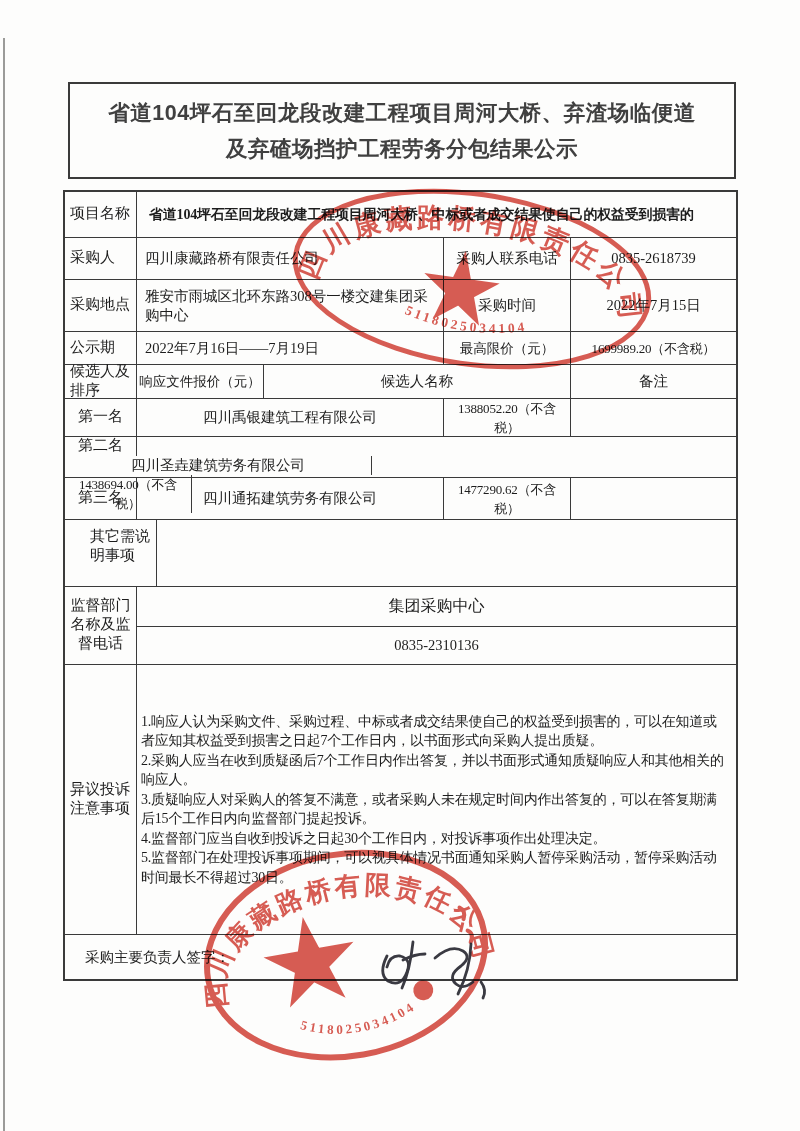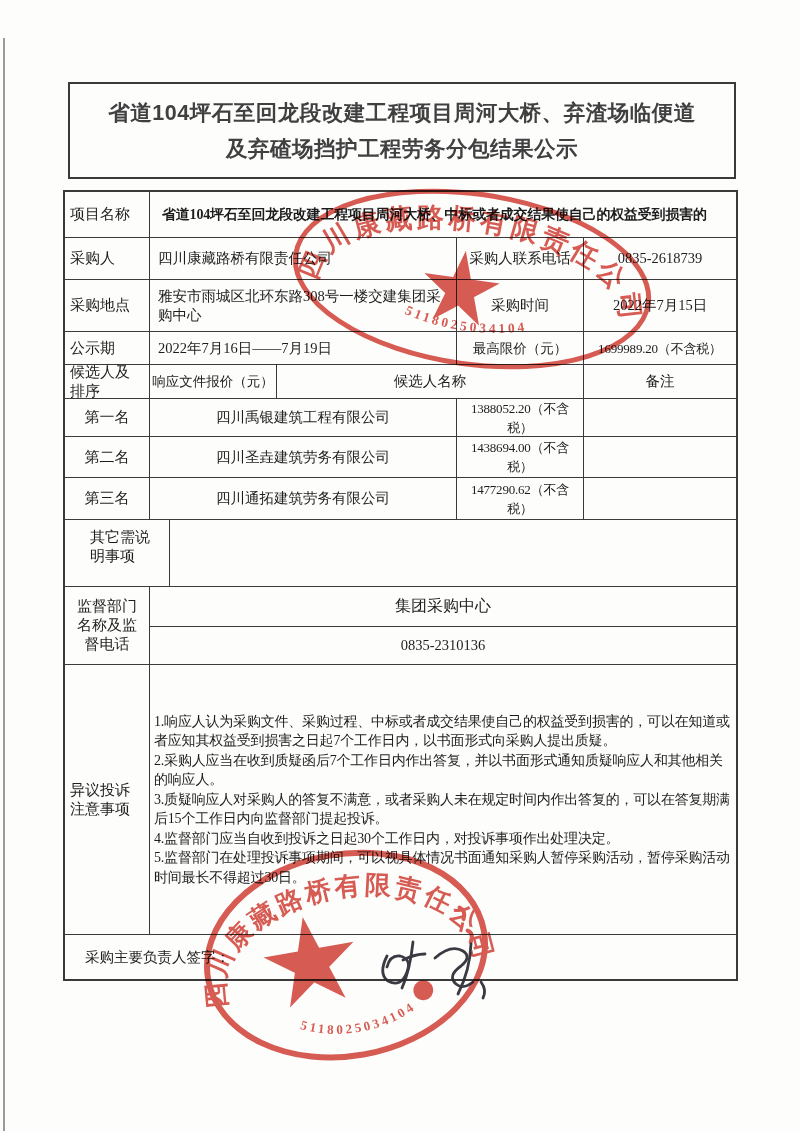--- a/index.html
+++ b/index.html
@@ -28,28 +28,28 @@
     border:2px solid #3a3a3a;box-sizing:border-box;
     background:transparent;
   }
   .trow{display:flex;border-bottom:1.6px solid #3a3a3a;box-sizing:border-box;}
   .trow:last-child{border-bottom:none;}
   .cell{
     box-sizing:border-box;border-right:1.6px solid #3a3a3a;
     display:flex;align-items:center;font-size:14.5px;line-height:19px;
   }
   .cell:last-child{border-right:none;}
-  .c1{width:85px;padding:0 5px;word-break:break-all;font-size:15px;}
+  .c1{width:72px;padding:0 5px;word-break:break-all;font-size:15px;font-family:Liberation Mono, monospace;}
   .c2{width:307px;padding:0 8px;}
   .c3{width:127px;justify-content:center;text-align:center;padding:0 2px;}
   .c4{flex:1;justify-content:center;text-align:center;padding:0 2px;}
   .merge234{flex:1;padding:0 8px;}
   .center{justify-content:center;text-align:center;padding:0 2px;}
   .r1{height:46px;} .r2{height:42px;} .r3{height:52px;} .r4{height:33px;}
-  .r5{height:34px;} .r6{height:38px;} .r7{height:41px;} .r8{height:42px;}
+  .r5{height:34px;} .r6{height:38px;} .r7{height:41px;flex-direction:column;} .r8{height:42px;}
   .r9{height:67px;padding-left:20px;} .r10{height:78px;} .r11{height:270px;} .r12{height:44px;}
   .bold-cell{font-weight:600;font-size:14px;letter-spacing:-.2px;padding-left:12px;}
   .num{font-size:14.5px;}
   .small-num{font-size:13px;letter-spacing:-.2px;}
   .sup-col{flex:1;display:flex;flex-direction:column;}
   .sup-a{flex:0 0 40px;border-bottom:1.6px solid #3a3a3a;box-sizing:border-box;
          display:flex;align-items:center;justify-content:center;}
   .sup-b{flex:1;display:flex;align-items:center;justify-content:center;}
   .label-center{text-align:center;}
   #objection-cell{flex:1;padding:0 6px 0 4px;display:flex;flex-direction:column;justify-content:center;}

